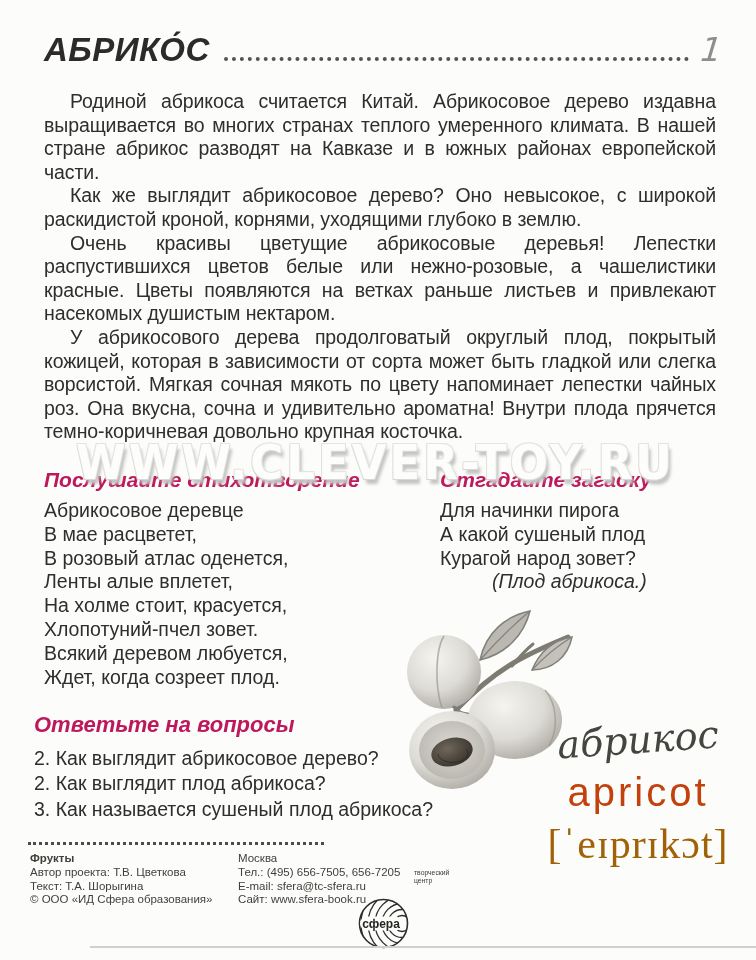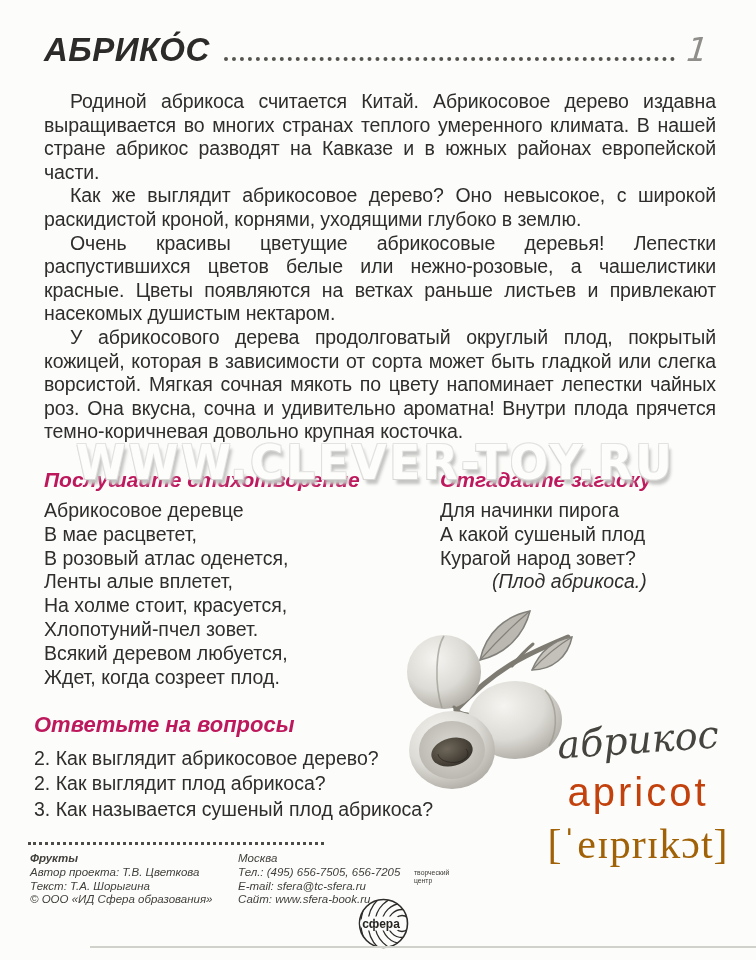--- a/index.html
+++ b/index.html
@@ -4,21 +4,21 @@
 <style>
   * { box-sizing: border-box; }
   html,body { margin:0; padding:0; background:#e9e9e7; }
   .page {
     position:relative; width:756px; height:960px; margin:0 auto;
     background:#fcfcfa; overflow:hidden;
     font-family:"Liberation Sans", sans-serif; color:#2f2e2c;
   }
 
   
-  .header { position:absolute; top:30px; left:44px; right:48px; display:flex; align-items:flex-end; }
+  .header { position:absolute; top:30px; left:44px; right:34px; display:flex; align-items:flex-end; }
   .title  { font-size:33px; font-weight:bold; font-style:italic; letter-spacing:.5px; color:#2c2b29; white-space:nowrap; }
   .leader { flex:1; border-bottom:4px dotted #55544f; margin:0 12px 8px 14px; height:0; }
   .pagenum{ font-size:33px; font-style:italic; color:#8f8e8a; font-family:"DejaVu Sans", sans-serif; transform:skewX(-6deg); }
 
   
   .bodytext { position:absolute; top:90px; left:44px; width:672px; }
   .bodytext p { margin:0; text-indent:26px; font-size:19.5px; line-height:23.6px; text-align:justify; letter-spacing:-.1px; }
 
   
   .watermark {
@@ -45,21 +45,21 @@
   .illustration { position:absolute; left:394px; top:606px; width:182px; height:190px; z-index:1; }
 
   
   .vocab { position:absolute; left:534px; top:718px; width:208px; text-align:center; z-index:2; }
   .vocab-ru { font-family:"DejaVu Serif", serif; font-style:italic; font-size:38px; color:#45443f; transform:rotate(-4deg); }
   .vocab-en { font-size:40px; letter-spacing:3px; color:#c2410c; margin-top:8px; }
   .vocab-tr { font-family:"Liberation Serif", serif; font-size:42px; color:#a16207; margin-top:5px; letter-spacing:1px; }
 
   
   .footer-rule { position:absolute; left:28px; top:842px; width:296px; border-top:3px dotted #4c4b47; height:0; }
-  .f-col { position:absolute; top:852px; font-size:11.5px; line-height:13.8px; color:#403f3b;font-style:italic; }
+  .f-col { position:absolute; top:852px; font-size:11.5px; line-height:13.8px; color:#403f3b; }
   .f-col1 { left:30px; }
   .f-col2 { left:238px; }
   .f-bold { font-weight:bold; }
   .f-logo { position:absolute; left:357px; top:897px; width:53px; height:53px; }
   .f-caption { position:absolute; left:414px; top:869px; width:40px; font-size:6.8px; line-height:7.8px; color:#3c3b37; }
 
   .bottom-edge { position:absolute; left:90px; right:0; top:946px; height:2px; background:#d1d1cc; }
 </style>
 </head>
 <body>

